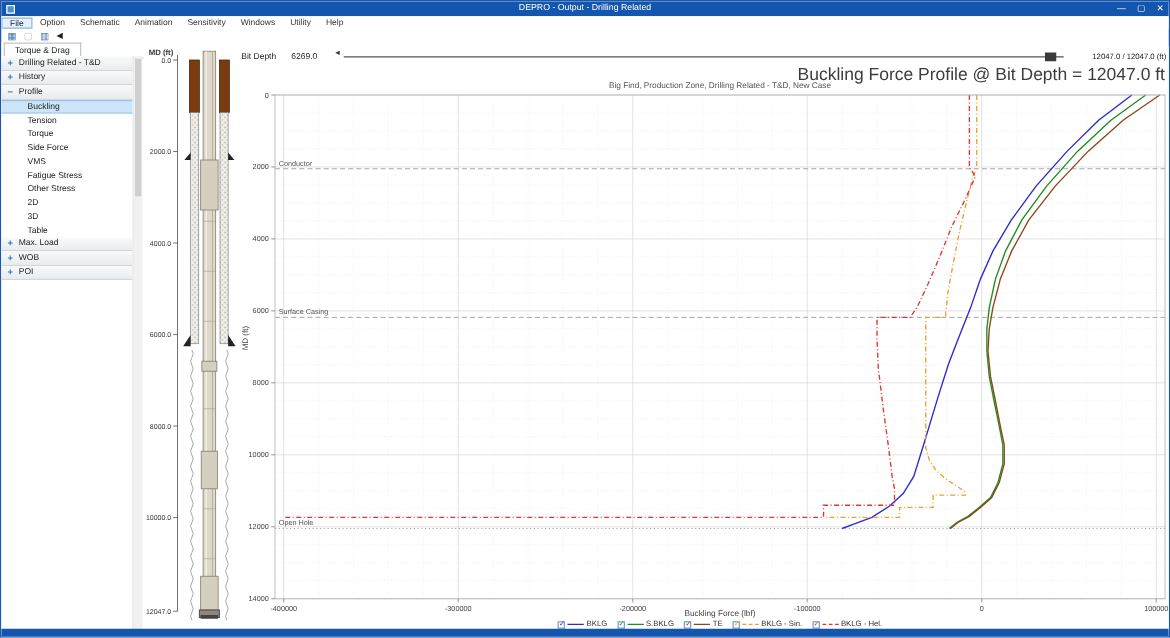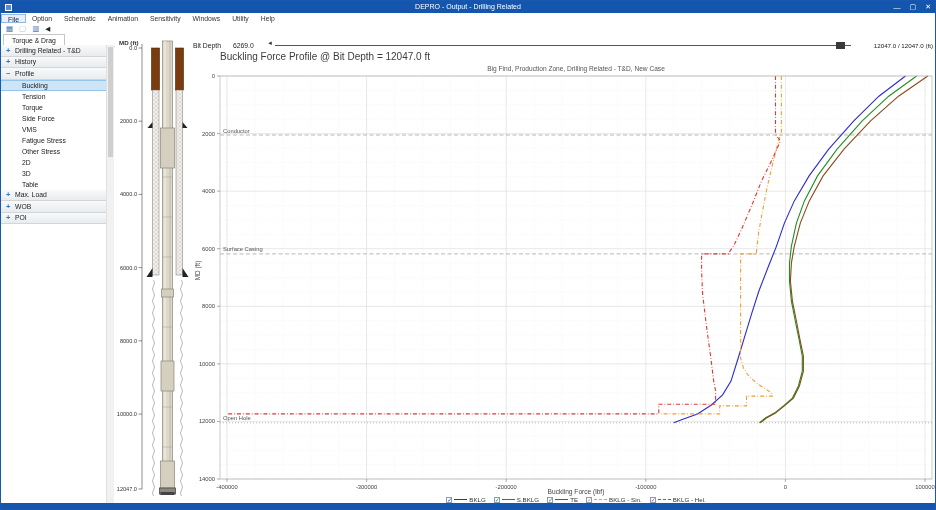--- a/index.html
+++ b/index.html
@@ -63,22 +63,22 @@
   .slider-row { position:absolute; left:0px; top:2px; width:744px; height:13px;
                 display:flex; align-items:center; font-size:6.8px; color:#222; }
   .slider-label { margin-left:2px; width:40px; }
   .slider-value { width:34px; }
   .track { position:relative; flex:1; height:9px; margin-right:4px; }
   .track .rail { position:absolute; left:8px; right:2px; top:4px; height:1px; background:#555; }
   .track .larrow { position:absolute; left:0; top:-1px; font-size:6px; color:#333; }
   .track .thumb { position:absolute; right:8px; top:1px; width:9px; height:7px; background:#3a3a3a; }
   .slider-pos { width:78px; text-align:right; font-size:6.2px; color:#222; padding-right:2px; }
 
-  .chart-title { position:absolute; left:29px; top:14px; width:712px; text-align:left;
-                 font-size:10px; color:#3c3c3c; }
+  .chart-title { position:absolute; left:29px; top:14px; width:712px; text-align:right;
+                 font-size:14px; color:#3c3c3c; }
   .chart-subtitle { position:absolute; left:29px; top:28px; width:712px; text-align:center;
                     font-size:6.6px; color:#555; }
   .ylabel { position:absolute; left:-24px; top:230px; width:60px; text-align:center;
             font-size:6.4px; color:#444; transform:rotate(-90deg); }
   .xlabel { position:absolute; left:29px; top:451px; width:712px; text-align:center;
             font-size:6.6px; color:#444; }
   .legend { position:absolute; left:29px; top:458px; width:712px; height:9px;
             display:flex; justify-content:center; align-items:center; gap:8px; }
   .legend-item { display:flex; align-items:center; gap:2px; }
   .legend-check { width:6px; height:6px; border:1px solid #7f9fc6; background:#fff;

